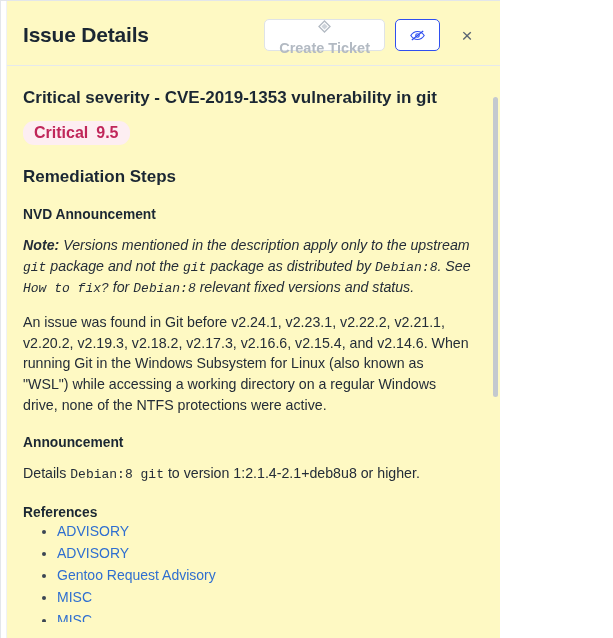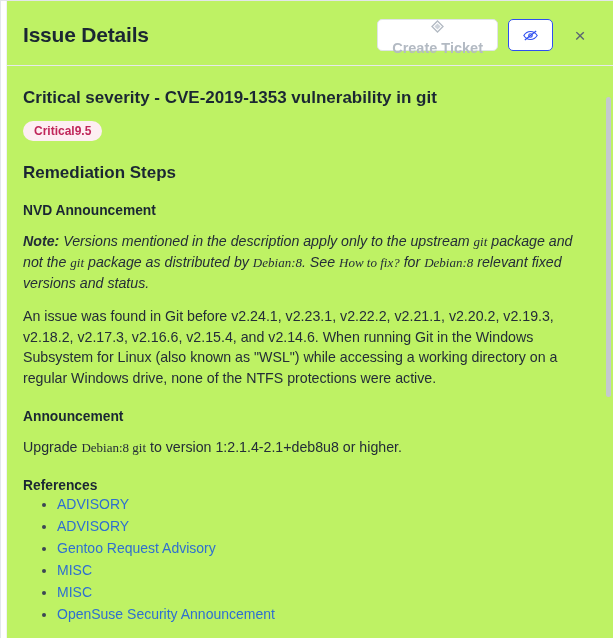--- a/index.html
+++ b/index.html
@@ -6,23 +6,23 @@
   html, body {
     margin: 0; padding: 0;
     width: 613px; height: 638px;
     background: #ffffff;
     font-family: "Liberation Sans", sans-serif;
     color: #1f2933;
     overflow: hidden;
   }
   #panel {
     position: relative;
-    width: 613px;
+    width: 500px;
     height: 638px;
-    background: #bef264;
+    background: #fef9c3;
     border-top: 1px solid #e3e6ea;
     border-left: 1px solid #e3e6ea;
     overflow: hidden;
   }
   
   #left-edge {
     position: absolute;
     left: 0; top: 0;
     width: 6px; height: 638px;
     background: #ffffff;
@@ -96,25 +96,26 @@
   }
   .issue-title {
     font-size: 17px;
     font-weight: bold;
     color: #1b2733;
     margin: 0 0 13px 0;
   }
   .sev-badge {
     display: inline-flex;
     align-items: baseline;
+    gap: 8px;
     background: #fdeef2;
     color: #c0265a;
     border-radius: 11px;
     padding: 3px 11px;
-    font-size: 12px;
+    font-size: 16px;
     font-weight: bold;
   }
   .sev-score { font-weight: bold; }
   h3.section {
     font-size: 17px;
     font-weight: bold;
     color: #1b2733;
     margin: 22px 0 0 0;
   }
   h4.subsection {
@@ -131,21 +132,21 @@
   }
   .note {
     font-style: italic;
     font-size: 14.2px;
     line-height: 1.45;
     margin: 13px 0 0 0;
     color: #242d38;
   }
   .note b { font-style: italic; }
   code, .mono {
-    font-family: Liberation Serif, serif;
+    font-family: Liberation Mono, monospace;
     font-size: 13px;
   }
   .note code { font-style: italic; }
   ul.refs {
     margin: 0 0 0 0;
     padding-left: 34px;
   }
   ul.refs li {
     font-size: 14px;
     line-height: 1.58;
@@ -221,21 +222,21 @@
     <h3 class="section">Remediation Steps</h3>
 
     <h4 class="subsection">NVD Announcement</h4>
 
     <p class="note"><b>Note:</b><span> Versions mentioned in the description apply only to the upstream </span><code>git</code><span> package and not the </span><code>git</code><span> package as distributed by </span><code>Debian:8</code><span>. See </span><code>How to fix?</code><span> for </span><code>Debian:8</code><span> relevant fixed versions and status.</span></p>
 
     <p class="body">An issue was found in Git before v2.24.1, v2.23.1, v2.22.2, v2.21.1, v2.20.2, v2.19.3, v2.18.2, v2.17.3, v2.16.6, v2.15.4, and v2.14.6. When running Git in the Windows Subsystem for Linux (also known as "WSL") while accessing a working directory on a regular Windows drive, none of the NTFS protections were active.</p>
 
     <h4 class="subsection">Announcement</h4>
 
-    <p class="body"><span>Upgrade </span><code>Debian:8 git</code><span> to version 1:2.1.4-2.1+deb8u8 or higher.</span></p>
+    <p class="body"><span>Details </span><code>Debian:8 git</code><span> to version 1:2.1.4-2.1+deb8u8 or higher.</span></p>
 
     <h4 class="subsection">References</h4>
 
     <ul class="refs">
       <li><a>ADVISORY</a></li>
       <li><a>ADVISORY</a></li>
       <li><a>Gentoo Request Advisory</a></li>
       <li><a>MISC</a></li>
       <li><a>MISC</a></li>
       <li><a>OpenSuse Security Announcement</a></li>

